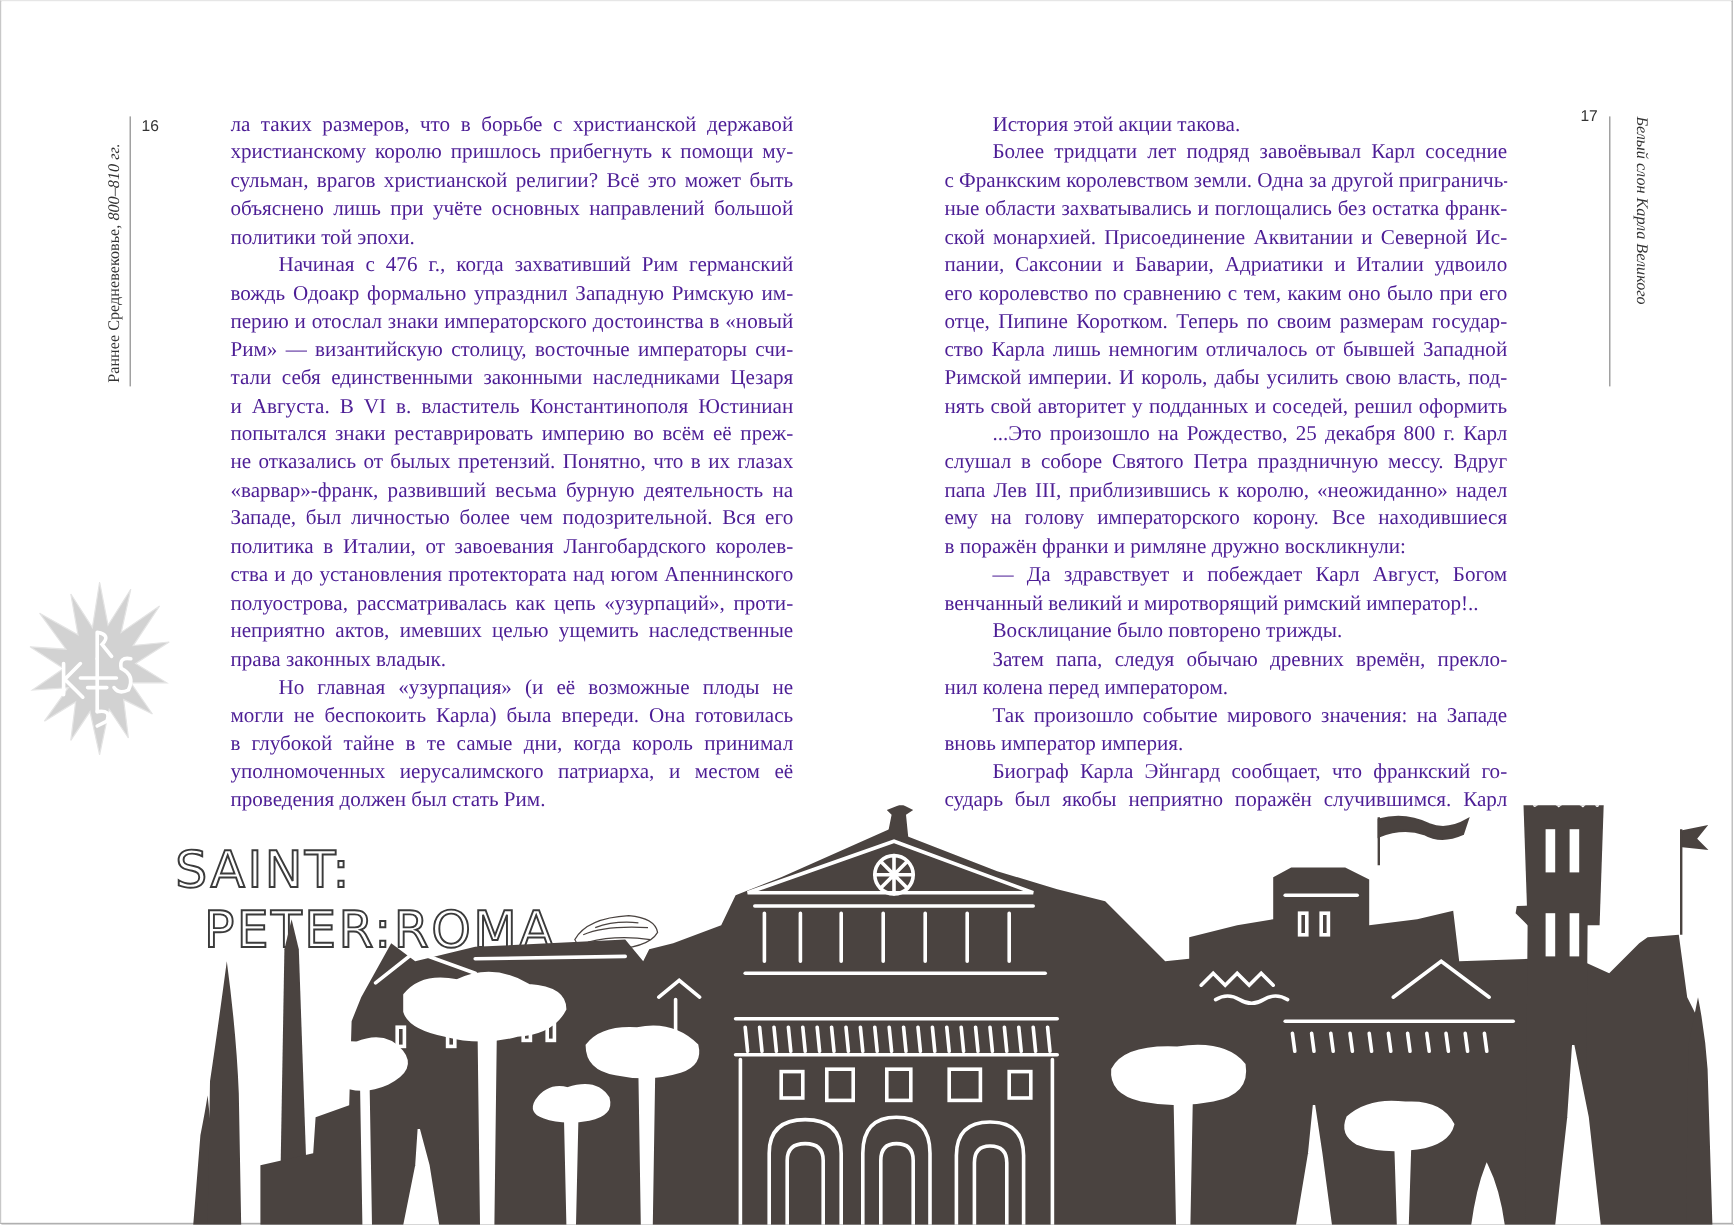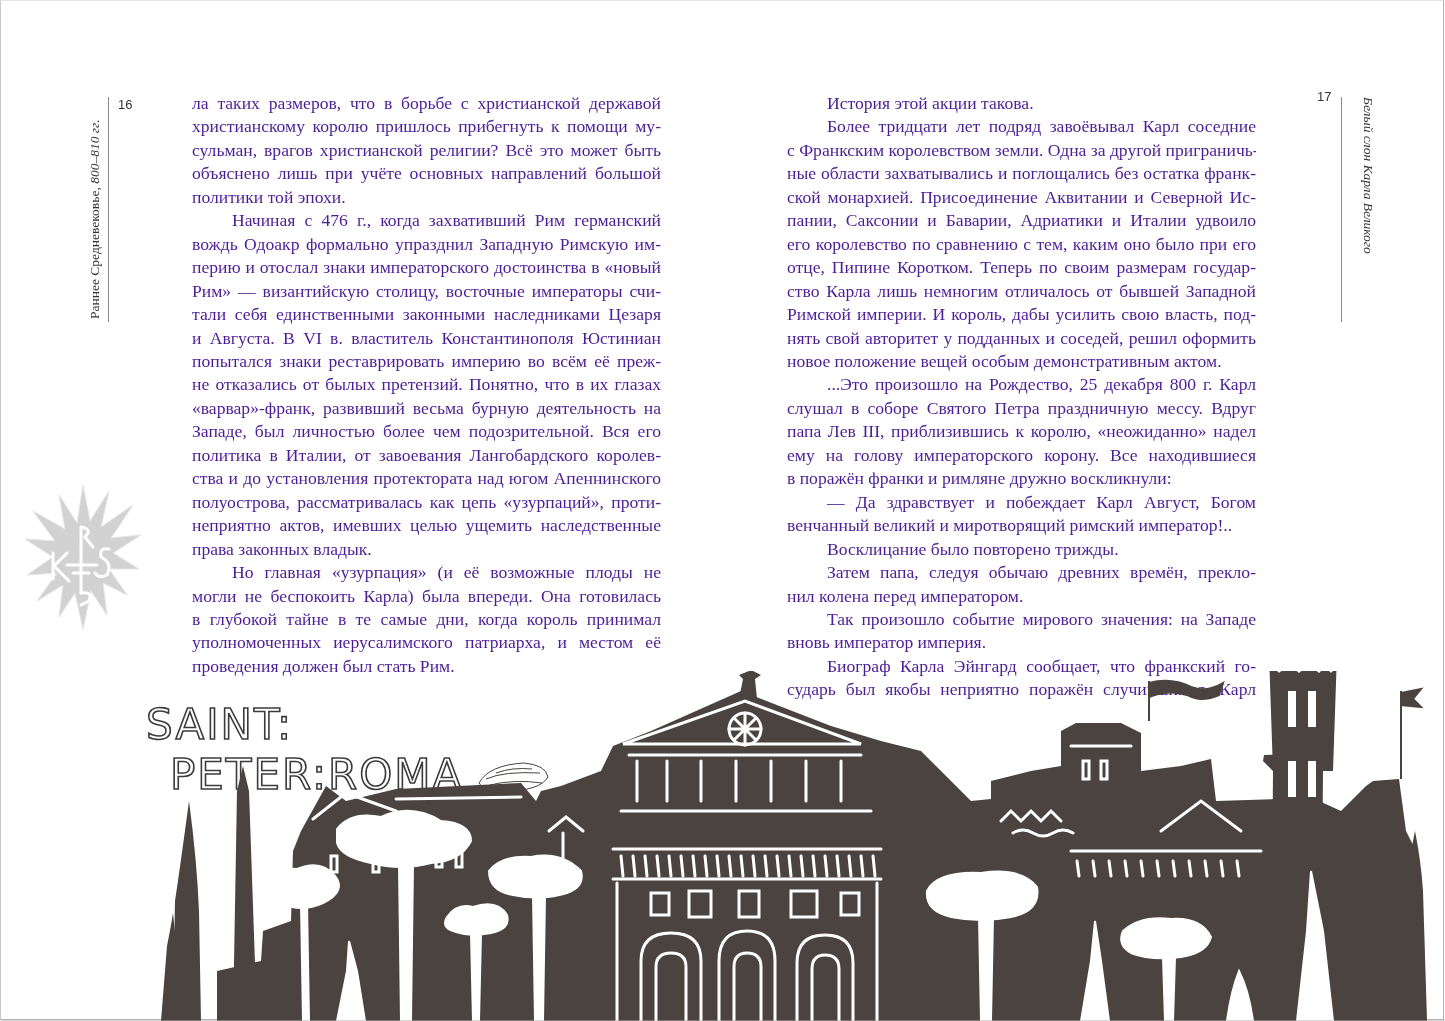--- a/index.html
+++ b/index.html
@@ -93,21 +93,20 @@
       <span class="line indent">Более тридцати лет подряд завоёвывал Карл соседние</span>
       <span class="line">с Франкским королевством земли. Одна за другой приграничь-</span>
       <span class="line">ные области захватывались и поглощались без остатка франк-</span>
       <span class="line">ской монархией. Присоединение Аквитании и Северной Ис-</span>
       <span class="line">пании, Саксонии и Баварии, Адриатики и Италии удвоило</span>
       <span class="line">его королевство по сравнению с тем, каким оно было при его</span>
       <span class="line">отце, Пипине Коротком. Теперь по своим размерам государ-</span>
       <span class="line">ство Карла лишь немногим отличалось от бывшей Западной</span>
       <span class="line">Римской империи. И король, дабы усилить свою власть, под-</span>
       <span class="line">нять свой авторитет у подданных и соседей, решил оформить</span>
-      <span class="line last">новое положение вещей особым демонстративным актом.</span>
       <span class="line indent">...Это произошло на Рождество, 25 декабря 800 г. Карл</span>
       <span class="line">слушал в соборе Святого Петра праздничную мессу. Вдруг</span>
       <span class="line">папа Лев III, приблизившись к королю, «неожиданно» надел</span>
       <span class="line">ему на голову императорского корону. Все находившиеся</span>
       <span class="line last">в поражён франки и римляне дружно воскликнули:</span>
       <span class="line indent">— Да здравствует и побеждает Карл Август, Богом</span>
       <span class="line last">венчанный великий и миротворящий римский император!..</span>
       <span class="line indent last">Восклицание было повторено трижды.</span>
       <span class="line indent">Затем папа, следуя обычаю древних времён, прекло-</span>
       <span class="line last">нил колена перед императором.</span>

